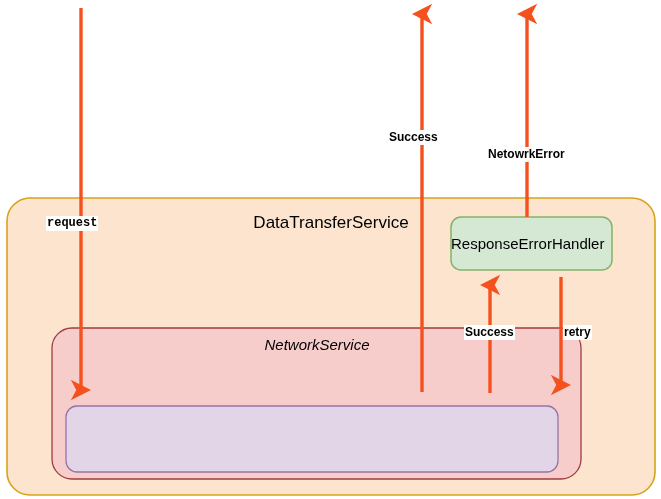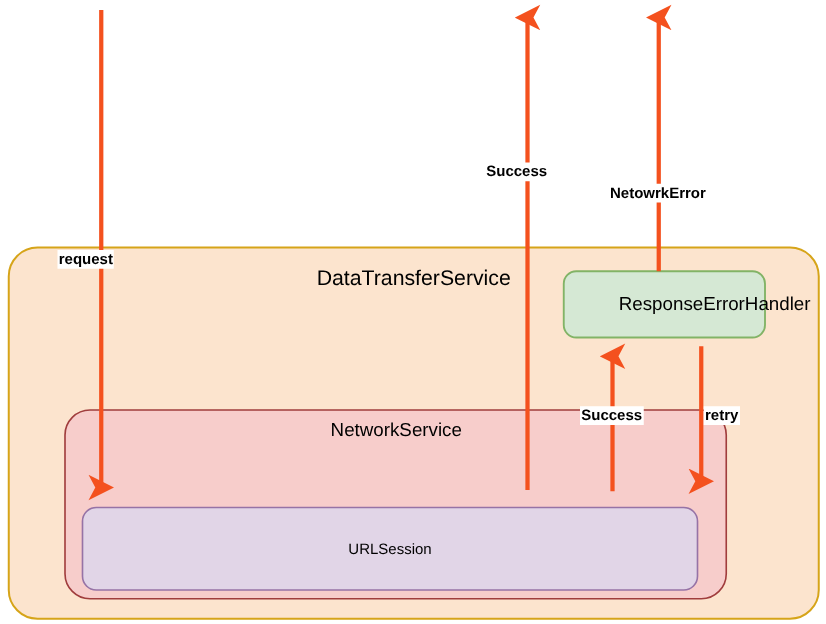--- a/index.html
+++ b/index.html
@@ -90,27 +90,26 @@
 
     <line x1="527" y1="217" x2="527" y2="14" stroke="#F4511E" stroke-width="3.4" marker-end="url(#arrowhead-up)"></line>
 
     <line x1="490" y1="393" x2="490" y2="285" stroke="#F4511E" stroke-width="3.4" marker-end="url(#arrowhead-up)"></line>
 
     <line x1="561" y1="277" x2="561" y2="385" stroke="#F4511E" stroke-width="3.4" marker-end="url(#arrowhead-down)"></line>
   </svg>
 
   <div class="box-label container-title" style="left:7px; top:213px; width:648px;">DataTransferService</div>
 
-  <div class="box-label node-title" style="left:219px; top:336px; width:196px;">NetworkService</div>
+  <div class="box-label node-title" style="left:219px; top:336px; width:196px;font-style:italic;">NetworkService</div>
 
-  <div class="box-label inner-title" style="left:66px; top:432px; width:492px;">URLSession</div>
 
-  <div class="box-label node-title" style="left:451px; top:235px; width:139px;padding-left:44px;">ResponseErrorHandler</div>
+  <div class="box-label node-title" style="left:451px; top:235px; width:139px;">ResponseErrorHandler</div>
 
-  <div class="edge-label" style="left:46px; top:200px;">request</div>
+  <div class="edge-label" style="left:46px; top:216px;font-family:Liberation Mono, monospace;">request</div>
 
   <div class="edge-label" style="left:388px; top:130px;">Success</div>
 
   <div class="edge-label" style="left:487px; top:147px;">NetowrkError</div>
 
   <div class="edge-label" style="left:464px; top:325px;">Success</div>
 
   <div class="edge-label" style="left:563px; top:325px;">retry</div>
 
 </div>

